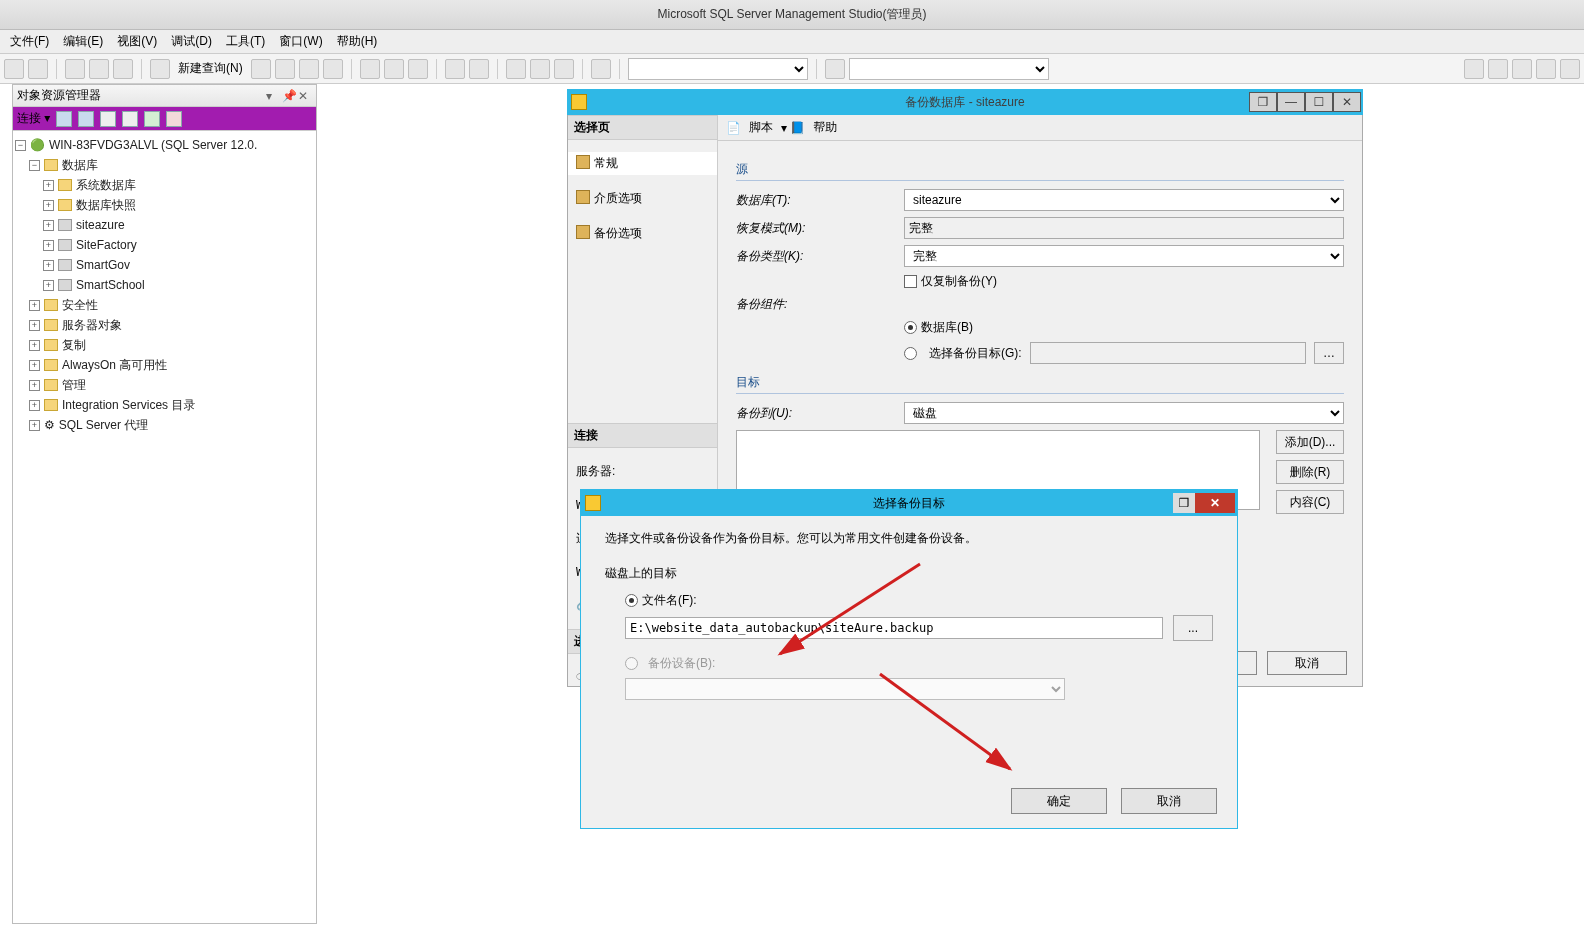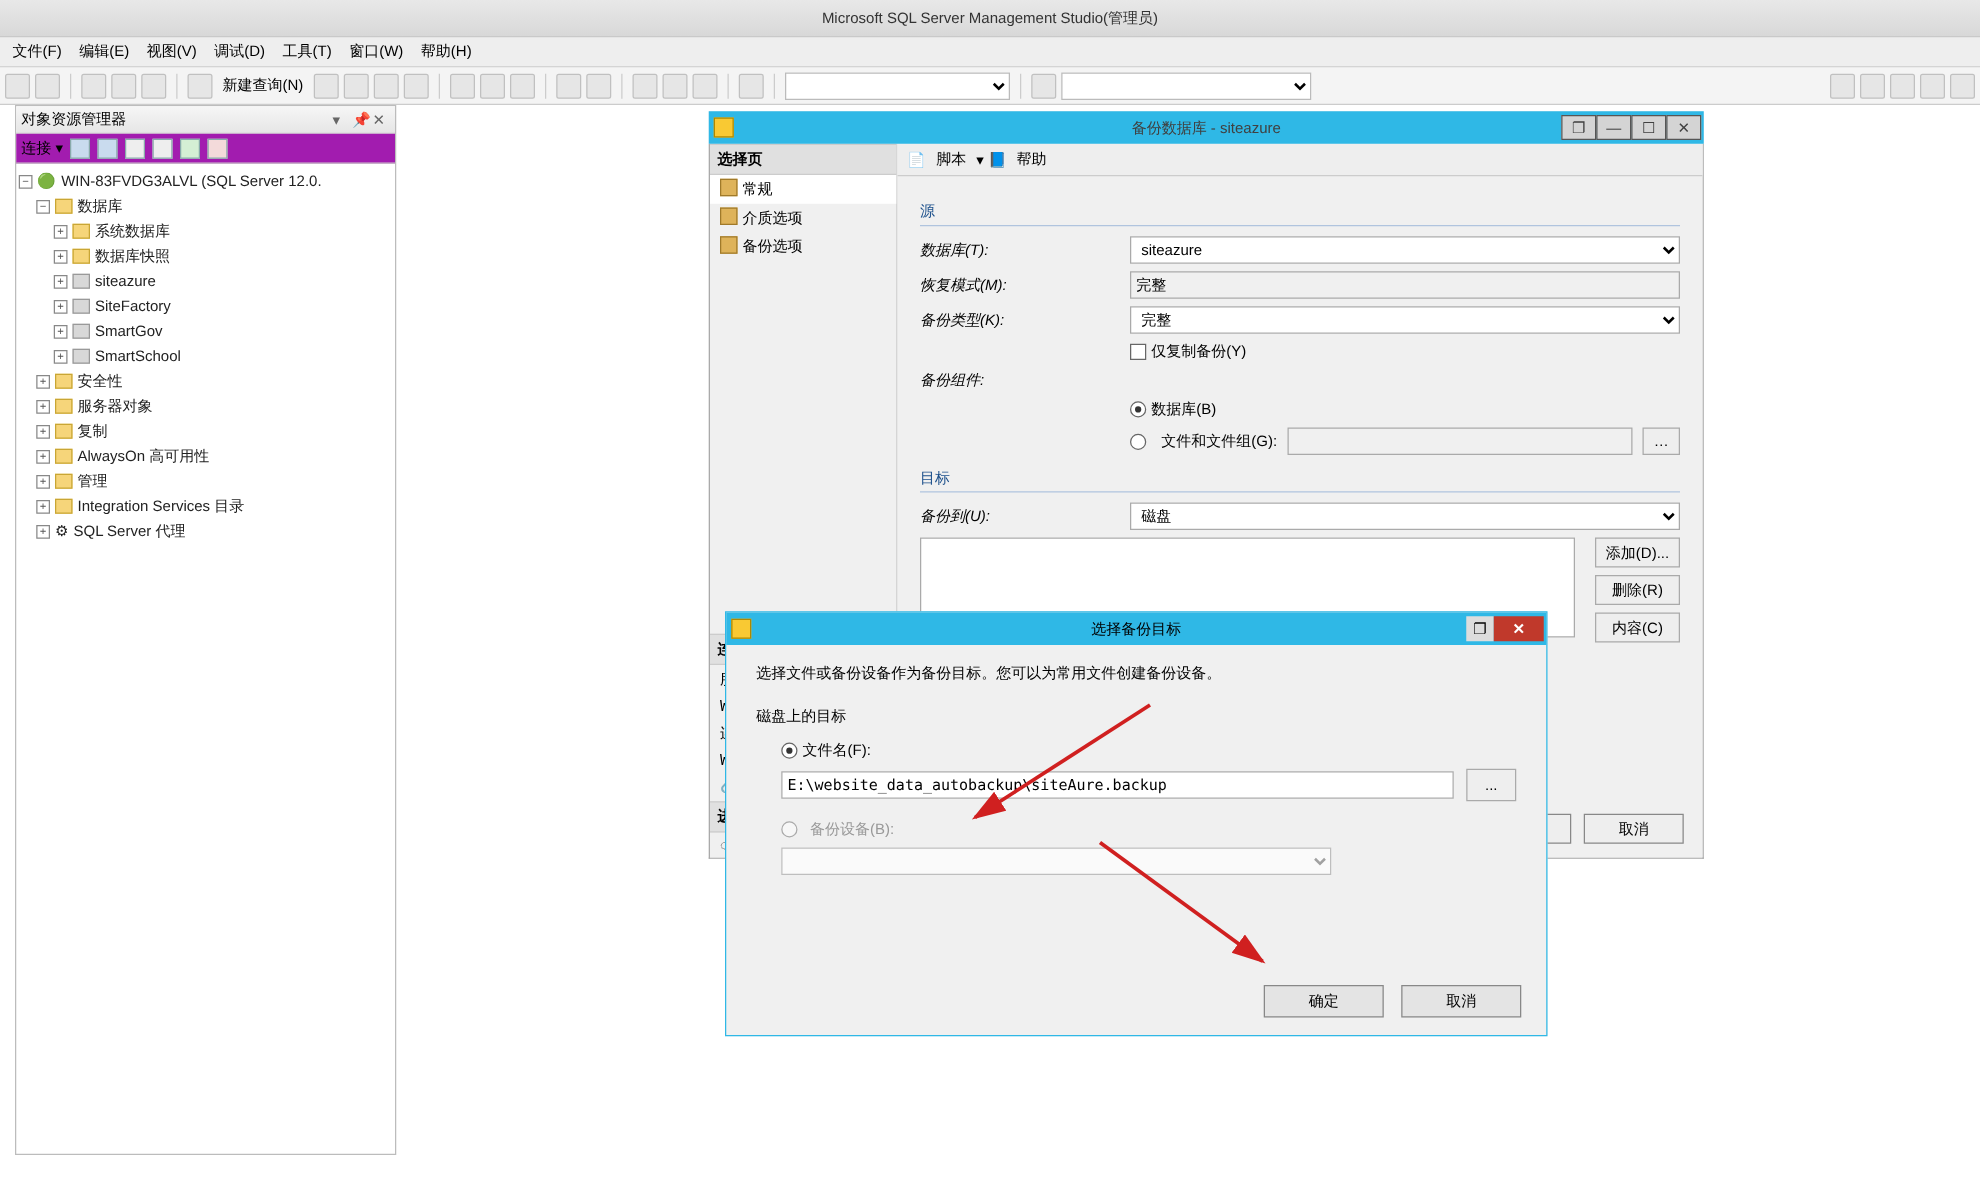--- a/index.html
+++ b/index.html
@@ -32,21 +32,21 @@
 .tree .dico { width:14px; height:12px; background:#d8d8d8; border:1px solid #999;}
 .ind1{padding-left:14px}.ind2{padding-left:28px}
 
 
 .dlg-backup { position:absolute; left:567px; top:5px; width:796px; height:598px; background:#f0f0f0;}
 .dlg-backup .tb { height:26px; background:#2fb8e6; display:flex; align-items:center; justify-content:center; position:relative; color:#404040; font-size:14px;}
 .dlg-backup .tb .lefticon{position:absolute;left:4px;width:16px;height:16px;background:#f9c933;border:1px solid #b08800;}
 .dlg-backup .tb .winbtns{position:absolute;right:2px;display:flex;gap:0;}
 .dlg-backup .tb .winbtns span{width:28px;height:20px;border:1px solid #555;background:#d4d4d4;display:flex;align-items:center;justify-content:center;font-size:12px;}
 .dlg-body{display:flex;height:calc(100% - 26px);border:1px solid #aaa;border-top:none;background:#f0f0f0;}
-.dlg-left{width:150px;border-right:1px solid #ccc;background:#f0f0f0;display:flex;flex-direction:column;}
+.dlg-left{width:150px;border-right:1px solid #ccc;background:#f0f0f0;display:flex;flex-direction:column;gap:12px;}
 .dlg-left .sect-h{background:#e0e0e0;padding:3px 6px;font-weight:bold;border-bottom:1px solid #ccc;border-top:1px solid #ccc;}
 .dlg-left .item{padding:3px 8px;display:flex;gap:4px;}
 .dlg-left .item.sel{background:#fff;}
 .dlg-left .ico{width:14px;height:14px;background:#deb35a;border:1px solid #a07a2a;}
 .dlg-right{flex:1;background:#f0f0f0;padding:0;}
 .dlg-right .topbar{height:26px;border-bottom:1px solid #ccc;display:flex;align-items:center;gap:8px;padding:0 8px;background:#eee;}
 .form{padding:10px 18px;}
 .grp-title{color:#1a4e8a;border-bottom:1px solid #b0c4de;margin:10px 0 8px 0;padding-bottom:2px;}
 .frow{display:flex;align-items:center;margin:6px 0;gap:8px;}
 .flabel{width:160px;font-style:italic;}
@@ -299,21 +299,21 @@
               <div class="flabel">备份组件:</div>
             </div>
           <div class="frow">
               <div class="flabel"></div>
               <div><span class="radio on"></span><span>数据库(B)</span></div>
             </div>
           <div class="frow">
               <div class="flabel"></div>
               <div style="display:flex;align-items:center;gap:8px;flex:1">
                 <span class="radio"></span>
-                <span>文件和文件组(G):</span>
+                <span>选择备份目标(G):</span>
                 <input class="big ro" style="flex: 1 1 0%;" readonly="">
                 <button style="width:30px;height:22px;border:1px solid #aaa;background:#eee">…</button>
               </div>
             </div>
 
           <div class="grp-title">目标</div>
           <div class="frow">
             <div class="flabel">备份到(U):</div>
             <div class="fctrl"><select class="big"><option>磁盘</option></select></div>
           </div>

